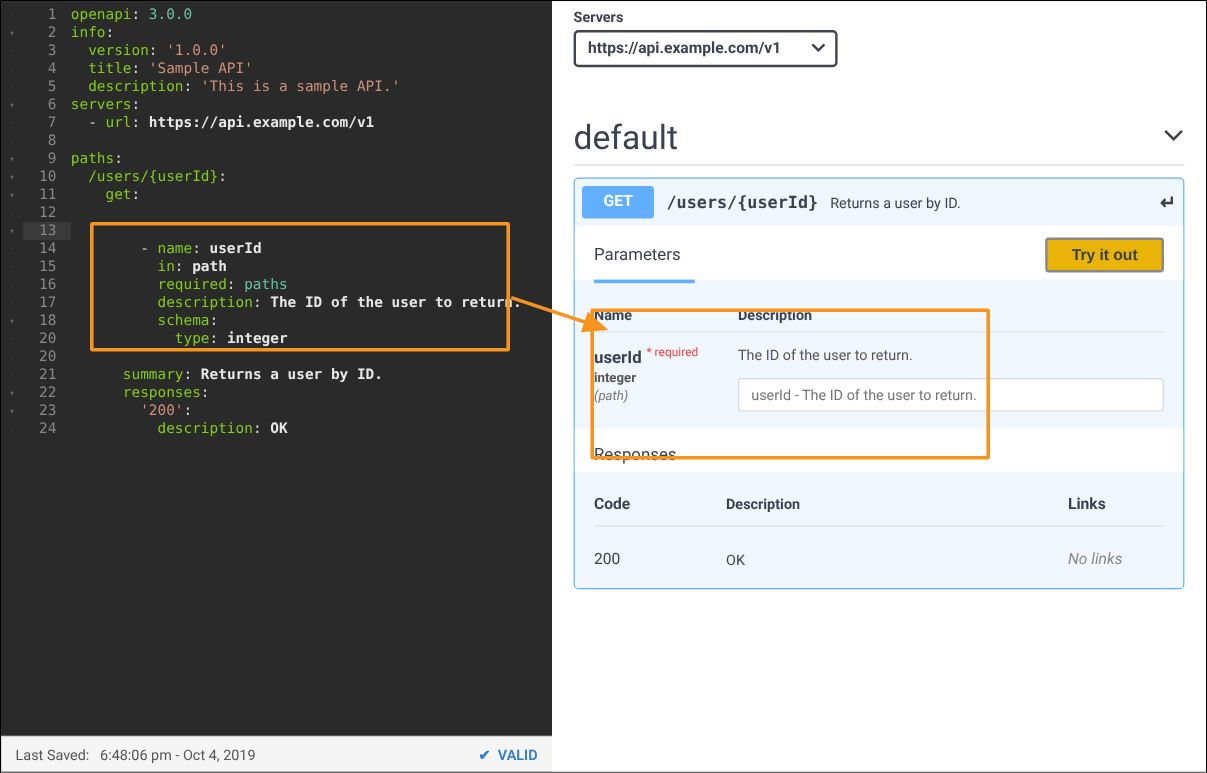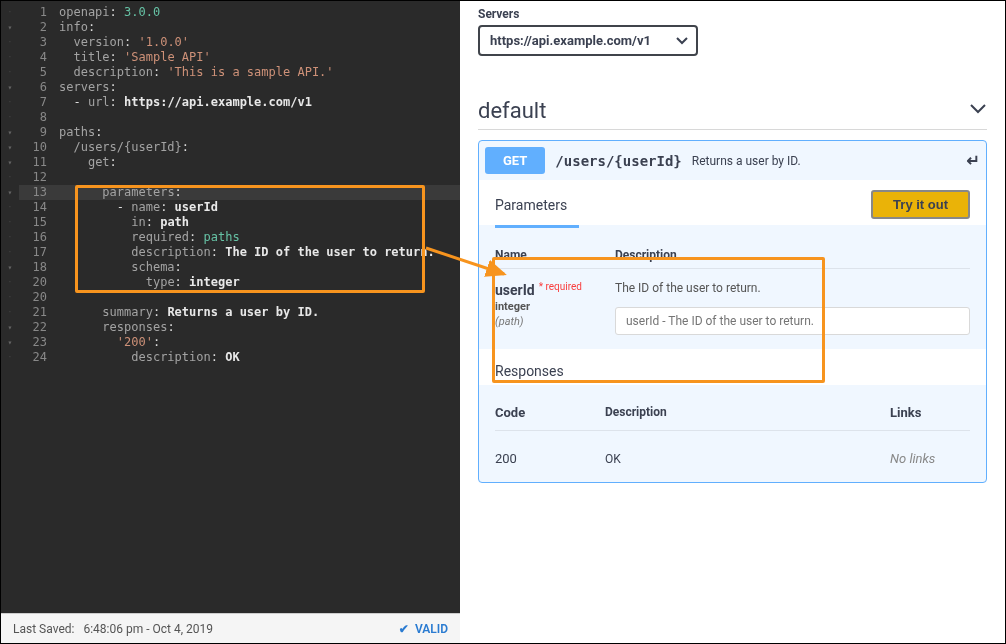--- a/index.html
+++ b/index.html
@@ -9,21 +9,21 @@
     
     .editor-panel { width: 459px; height: 100%; display: flex; flex-direction: column; background: #2a2a2a; }
     .editor { flex: 1; background: #2a2a2a; font-family: Consolas, Monaco, monospace; font-size: 12px; line-height: 15px; overflow: hidden; position: relative; color: #eee; padding-top: 4px; }
     .line { display: flex; white-space: pre; }
     .gutter { width: 18px; text-align: center; color: #555; user-select: none; }
     .lineno { width: 40px; text-align: right; color: #888; padding-right: 12px; user-select: none; }
     .code { flex: 1; }
     .line.current .lineno { background: #3a3a3a; }
     .line.current .code { background: #3a3a3a; }
     
-    .tok-key { color: #a3a3a3; }
+    .tok-key { color: #84cc16; }
     .tok-str { color: #ce9178; }
     .tok-plain { color: #e8e8e8; font-weight: bold; }
     .tok-bool { color: #66c2a5; }
     .tok-num { color: #66c2a5; }
     .tok-punct { color: #ddd; }
     
     .hl-box { position: absolute; border: 3px solid #f7941e; border-radius: 2px; pointer-events: none; }
     .arrow { position: absolute; pointer-events: none; }
     
     .status-bar { height: 30px; background: #f5f5f5; border-top: 1px solid #ccc; display: flex; align-items: center; padding: 0 12px; font-size: 12px; color: #555; justify-content: space-between; }
@@ -33,21 +33,21 @@
     
     
     .swagger-panel { flex: 1; height: 100%; background: #fff; overflow-y: auto; padding: 4px 18px 18px 18px; }
     .servers-label { font-size: 12px; font-weight: 700; color: #3b4151; margin-bottom: 4px; margin-top: 2px; }
     .servers-select { position: relative; width: 220px; }
     .servers-select select { width: 100%; padding: 6px 28px 6px 10px; border: 2px solid #40444b; border-radius: 4px; font-size: 13px; font-weight: 700; color: #3b4151; background: #fff; appearance: none; font-family: inherit; }
     .servers-select .chev { position: absolute; right: 10px; top: 8px; pointer-events: none; }
     .chev-svg { width: 12px; height: 8px; }
     
     .section-title { margin-top: 42px; display: flex; justify-content: space-between; align-items: center; padding-bottom: 6px; border-bottom: 1px solid #d8d8d8; margin-bottom: 10px; }
-    .section-title h2 { font-size: 22px; font-weight: 400; color: #3b4151; text-align: center; }
+    .section-title h2 { font-size: 28px; font-weight: 400; color: #3b4151; text-align: center; }
     
     .opblock { border: 1px solid #61affe; border-radius: 4px; background: #f0f7ff; margin-top: 8px; }
     .opblock-header { display: flex; align-items: center; padding: 6px; gap: 10px; }
     .method-pill { background: #61affe; color: #fff; font-weight: 700; font-size: 13px; padding: 6px 18px; border-radius: 3px; min-width: 60px; text-align: center; }
     .path { font-family: Consolas, Monaco, monospace; font-weight: 700; font-size: 14px; color: #3b4151; }
     .summary { font-size: 12px; color: #3b4151; }
     .expand { margin-left: auto; font-size: 16px; font-weight: bold; }
     
     .opblock-body { padding: 0; }
     .params-header { display: flex; justify-content: space-between; align-items: center; padding: 10px 16px 6px 16px; background: #fff; }
@@ -93,21 +93,21 @@
         <div class="line"><span class="gutter" style="color: rgb(68, 68, 68); font-size: 8px;">·</span><span class="lineno">3</span><span class="code">  <span class="tok-key">version</span><span class="tok-punct">: </span><span class="tok-str">'1.0.0'</span></span></div>
         <div class="line"><span class="gutter" style="color: rgb(68, 68, 68); font-size: 8px;">·</span><span class="lineno">4</span><span class="code">  <span class="tok-key">title</span><span class="tok-punct">: </span><span class="tok-str">'Sample API'</span></span></div>
         <div class="line"><span class="gutter" style="color: rgb(68, 68, 68); font-size: 8px;">·</span><span class="lineno">5</span><span class="code">  <span class="tok-key">description</span><span class="tok-punct">: </span><span class="tok-str">'This is a sample API.'</span></span></div>
         <div class="line"><span class="gutter" style="color: rgb(102, 102, 102); font-size: 8px;">▾</span><span class="lineno">6</span><span class="code"><span class="tok-key">servers</span><span class="tok-punct">:</span></span></div>
         <div class="line"><span class="gutter" style="color: rgb(68, 68, 68); font-size: 8px;">·</span><span class="lineno">7</span><span class="code">  <span class="tok-punct">- </span><span class="tok-key">url</span><span class="tok-punct">: </span><span class="tok-plain">https://api.example.com/v1</span></span></div>
         <div class="line"><span class="gutter" style="color: rgb(68, 68, 68); font-size: 8px;">·</span><span class="lineno">8</span><span class="code"></span></div>
         <div class="line"><span class="gutter" style="color: rgb(102, 102, 102); font-size: 8px;">▾</span><span class="lineno">9</span><span class="code"><span class="tok-key">paths</span><span class="tok-punct">:</span></span></div>
         <div class="line"><span class="gutter" style="color: rgb(102, 102, 102); font-size: 8px;">▾</span><span class="lineno">10</span><span class="code">  <span class="tok-key">/users/{userId}</span><span class="tok-punct">:</span></span></div>
         <div class="line"><span class="gutter" style="color: rgb(102, 102, 102); font-size: 8px;">▾</span><span class="lineno">11</span><span class="code">    <span class="tok-key">get</span><span class="tok-punct">:</span></span></div>
         <div class="line"><span class="gutter" style="color: rgb(68, 68, 68); font-size: 8px;">·</span><span class="lineno">12</span><span class="code"></span></div>
-        <div class="line current"><span class="gutter" style="color: rgb(102, 102, 102); font-size: 8px;">▾</span><span class="lineno">13</span><span class="code">      <span class="tok-key">parameters</span><span class="tok-punct">:</span></span></div>
+        <div class="line current"><span class="gutter" style="color: rgb(102, 102, 102); font-size: 8px;">▾</span><span class="lineno">13</span></div>
         <div class="line"><span class="gutter" style="color: rgb(68, 68, 68); font-size: 8px;">·</span><span class="lineno">14</span><span class="code">        <span class="tok-punct">- </span><span class="tok-key">name</span><span class="tok-punct">: </span><span class="tok-plain">userId</span></span></div>
         <div class="line"><span class="gutter" style="color: rgb(68, 68, 68); font-size: 8px;">·</span><span class="lineno">15</span><span class="code">          <span class="tok-key">in</span><span class="tok-punct">: </span><span class="tok-plain">path</span></span></div>
         <div class="line"><span class="gutter" style="color: rgb(68, 68, 68); font-size: 8px;">·</span><span class="lineno">16</span><span class="code">          <span class="tok-key">required</span><span class="tok-punct">: </span><span class="tok-bool">paths</span></span></div>
         <div class="line"><span class="gutter" style="color: rgb(68, 68, 68); font-size: 8px;">·</span><span class="lineno">17</span><span class="code">          <span class="tok-key">description</span><span class="tok-punct">: </span><span class="tok-plain">The ID of the user to return.</span></span></div>
         <div class="line"><span class="gutter" style="color: rgb(102, 102, 102); font-size: 8px;">▾</span><span class="lineno">18</span><span class="code">          <span class="tok-key">schema</span><span class="tok-punct">:</span></span></div>
         <div class="line"><span class="gutter" style="color: rgb(68, 68, 68); font-size: 8px;">·</span><span class="lineno">20</span><span class="code">            <span class="tok-key">type</span><span class="tok-punct">: </span><span class="tok-plain">integer</span></span></div>
         <div class="line"><span class="gutter" style="color: rgb(68, 68, 68); font-size: 8px;">·</span><span class="lineno">20</span><span class="code"></span></div>
         <div class="line"><span class="gutter" style="color: rgb(68, 68, 68); font-size: 8px;">·</span><span class="lineno">21</span><span class="code">      <span class="tok-key">summary</span><span class="tok-punct">: </span><span class="tok-plain">Returns a user by ID.</span></span></div>
         <div class="line"><span class="gutter" style="color: rgb(102, 102, 102); font-size: 8px;">▾</span><span class="lineno">22</span><span class="code">      <span class="tok-key">responses</span><span class="tok-punct">:</span></span></div>
         <div class="line"><span class="gutter" style="color: rgb(102, 102, 102); font-size: 8px;">▾</span><span class="lineno">23</span><span class="code">        <span class="tok-str">'200'</span><span class="tok-punct">:</span></span></div>

